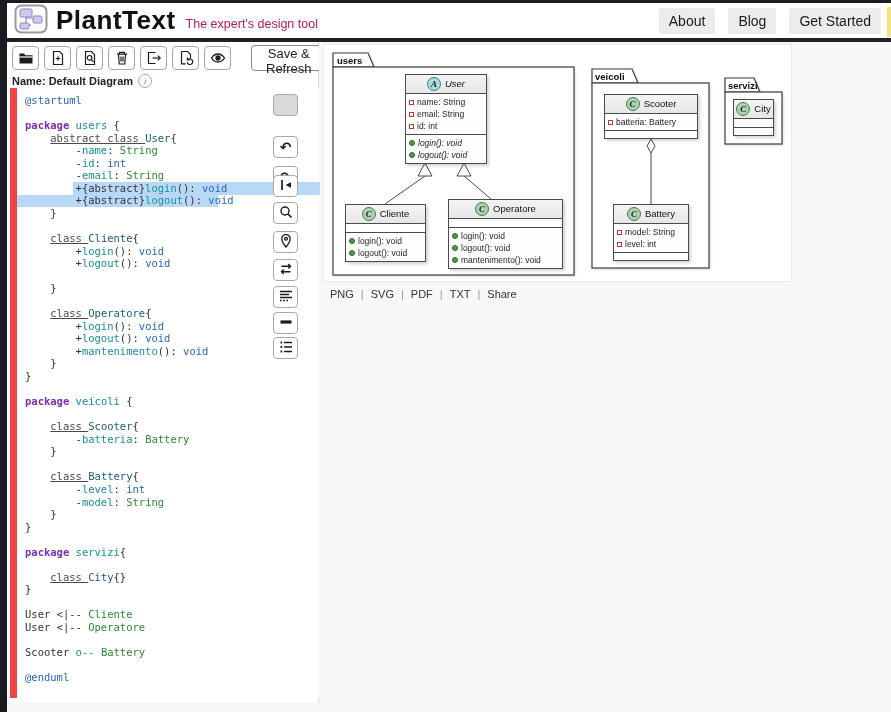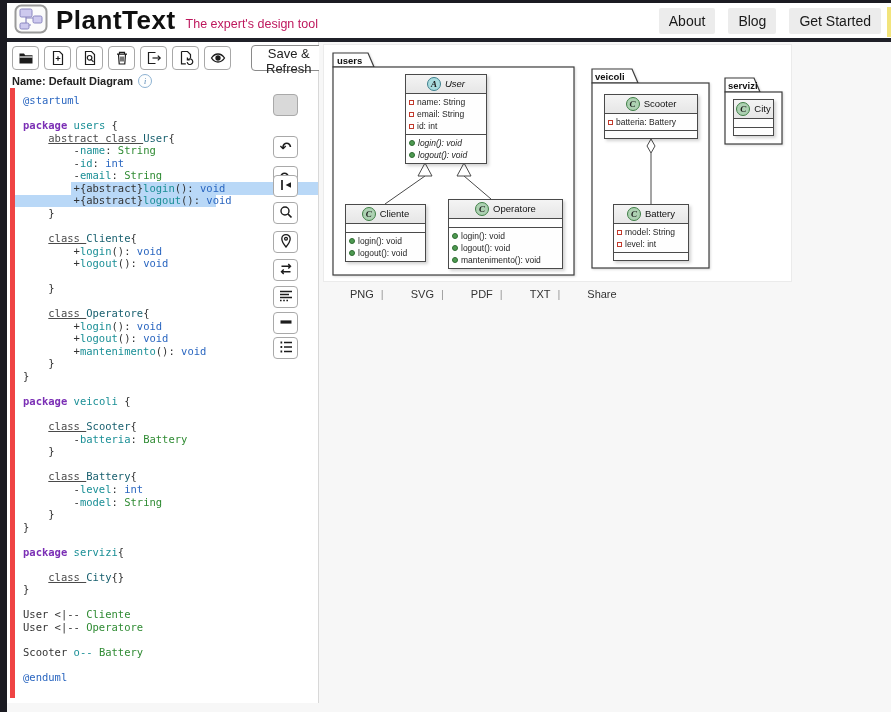--- a/index.html
+++ b/index.html
@@ -33,21 +33,21 @@
             font-family:"Liberation Sans",sans-serif;font-size:13px;color:#222;
             padding:0 14px;margin-left:6px;cursor:pointer;}
   .name-row{position:absolute;left:5px;top:32px;display:flex;align-items:center;gap:5px;}
   .name-label{font-size:11px;font-weight:bold;color:#222;}
   .info-icon{width:12px;height:12px;border:1px solid #8db2d2;border-radius:50%;color:#4a7fae;
              font-size:8px;font-style:italic;font-family:"Liberation Serif",serif;
              display:flex;align-items:center;justify-content:center;cursor:pointer;background:#fdfefe;}
 
   
   .code-editor{position:absolute;left:3px;top:46px;width:303px;height:610px;
-               border-left:5px solid #ef4444;background:#fff;overflow:hidden;cursor:text;}
+               border-left:7px solid #ef4444;background:#fff;overflow:hidden;cursor:text;}
   .code-lines{position:relative;padding:6px 0 0 8px;z-index:2;}
   .code-line{font-family:"DejaVu Sans Mono","Liberation Mono",monospace;
              font-size:10.5px;line-height:12.55px;white-space:pre;color:#333;}
   .tk-b{color:#2a66c0;}
   .tk-p{color:#7b2fb5;font-weight:bold;}
   .tk-t{color:#1a8f96;}
   .tk-g{color:#2f8b33;}
   .tk-d{color:#333;}
   .tk-n{color:#175f6e;}
   .tk-k{color:#4a4a4a;text-decoration:underline;}
@@ -92,21 +92,21 @@
   .uml-methods{padding:2px 3px;min-height:3px;}
   .member{display:flex;align-items:center;gap:3px;font-size:8.5px;color:#1e1e1e;
           line-height:12px;white-space:nowrap;}
   .member.it{font-style:italic;}
   .icon-field{width:5px;height:5px;border:1px solid #c0392b;flex:0 0 auto;box-sizing:border-box;}
   .icon-method{width:6px;height:6px;border-radius:50%;background:#4e9a51;border:1px solid #2e6b31;
                flex:0 0 auto;box-sizing:border-box;}
 
   .export-bar{position:absolute;left:11px;top:246px;font-size:11px;color:#333;
               display:flex;gap:7px;align-items:center;}
-  .export-link{color:#333;cursor:pointer;margin-left:20px;}
+  .export-link{color:#333;cursor:pointer;}
   .export-sep{color:#999;}
 </style>
 </head>
 <body>
 
 <div class="page">
 
   <header class="header">
     <div class="brand">
       <span>

